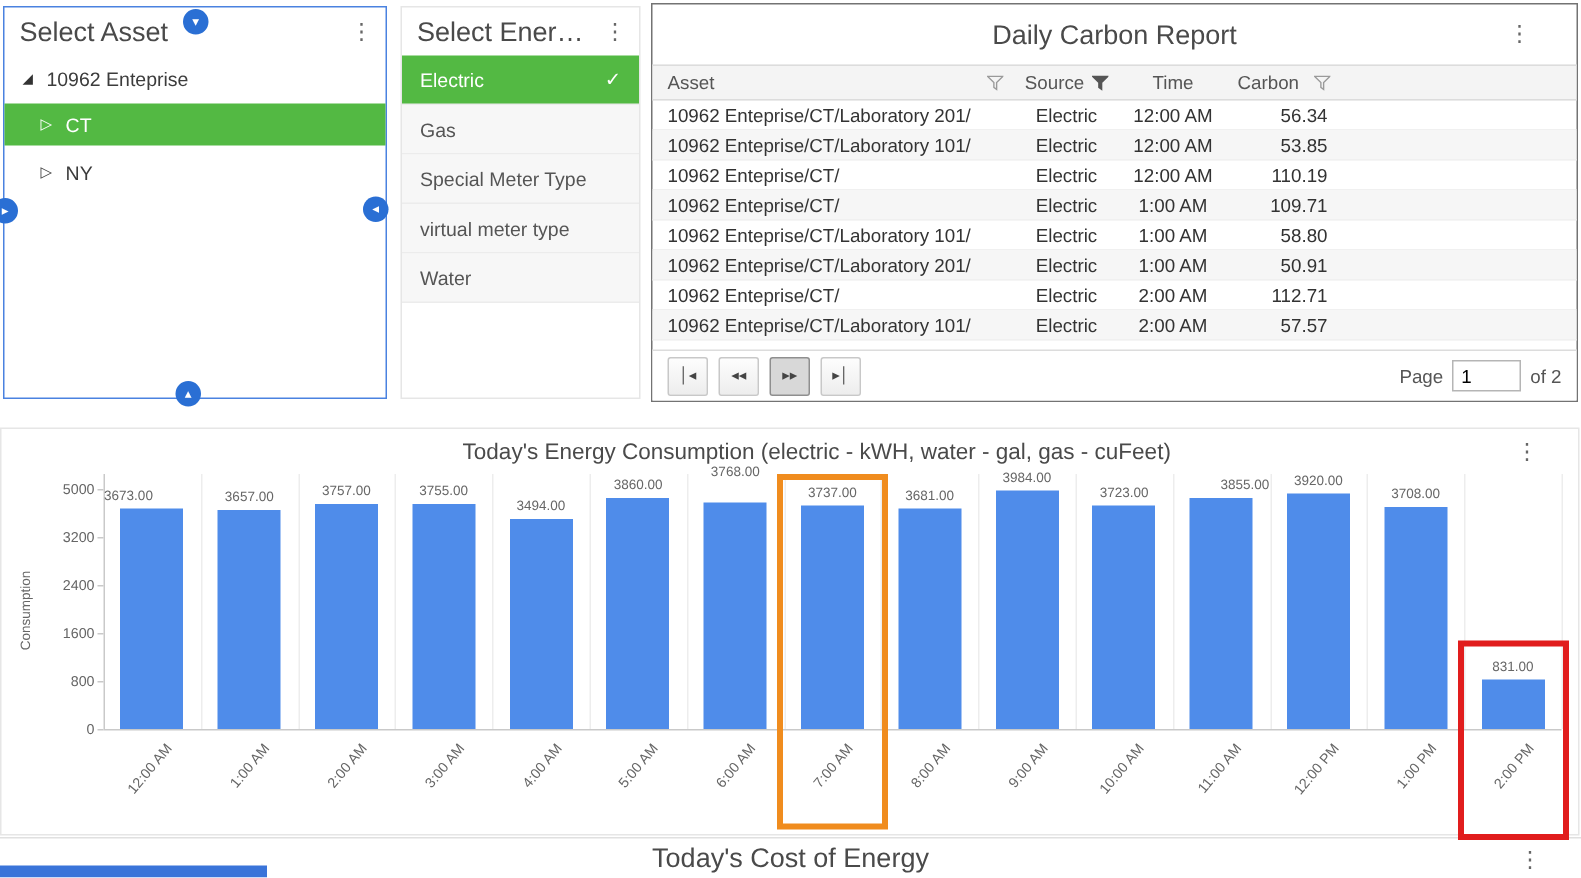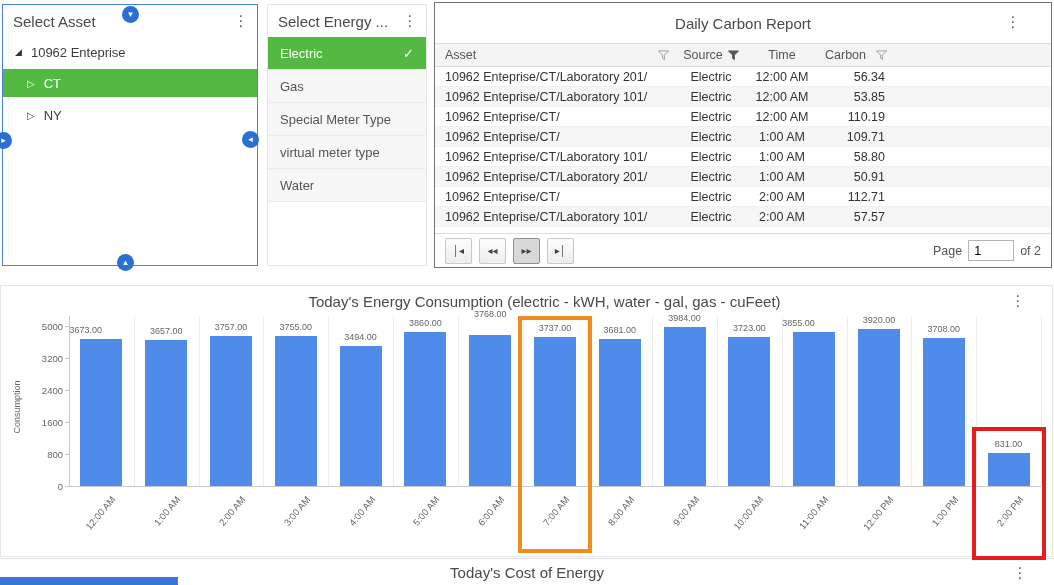--- a/index.html
+++ b/index.html
@@ -7,21 +7,21 @@
   body {
     width:1054px; height:585px; overflow:hidden; position:relative;
     background:#fff; color:#333;
     font-family:"Liberation Sans","DejaVu Sans",sans-serif;
   }
   .page { position:relative; width:1054px; height:585px; }
   .card { position:absolute; background:#fff; }
 
   
   .panel-title-row { position:relative; display:flex; align-items:center; height:32px; padding:0 8px 0 10px; }
-  .panel-title { font-size:15px; color:#4a4a4a; white-space:nowrap; overflow:hidden; text-overflow:ellipsis; }
+  .panel-title { font-size:18px; color:#4a4a4a; white-space:nowrap; overflow:hidden; text-overflow:ellipsis; }
   .panel-title.centered { position:absolute; left:0; right:0; text-align:center; }
   .kebab { position:absolute; right:8px; top:7px; color:#666; font-size:15px; width:16px; text-align:center; cursor:pointer; }
 
   
   #asset-panel { left:2px; top:4px; width:256px; height:262px; border:1px solid #4a82e0; }
   .tree-root { display:flex; align-items:center; gap:9px; padding:8px 8px 6px 12px; font-size:13px; color:#3c3c3c; height:28px; }
   .caret-exp { font-size:9px; color:#333; }
   .tree-item { height:28px; display:flex; align-items:center; gap:9px; padding-left:24px; font-size:13px; color:#3c3c3c; margin-top:4px; cursor:pointer; }
   .tree-item .caret-col { font-size:10px; }
   .tree-item.selected { background:#53b943; color:#fff; }
@@ -296,21 +296,21 @@
         <div style="position: absolute; left: 597.8px; top: 52.76px; width: 42px; height: 147.24px; background: rgb(79, 140, 234);"></div>
         <div style="position: absolute; left: 586.8px; top: 38.76px; width: 64px; text-align: center; font-size: 9px; color: rgb(102, 102, 102);">3681.00</div>
         <div style="position: absolute; left: 556.8px; top: 208px; width: 70px; text-align: right; font-size: 9.5px; color: rgb(102, 102, 102); transform: rotate(-50deg); transform-origin: 100% 0px; white-space: nowrap;">8:00 AM</div>
         <div style="position: absolute; left: 662.6px; top: 40.64px; width: 42px; height: 159.36px; background: rgb(79, 140, 234);"></div>
         <div style="position: absolute; left: 651.6px; top: 26.64px; width: 64px; text-align: center; font-size: 9px; color: rgb(102, 102, 102);">3984.00</div>
         <div style="position: absolute; left: 621.6px; top: 208px; width: 70px; text-align: right; font-size: 9.5px; color: rgb(102, 102, 102); transform: rotate(-50deg); transform-origin: 100% 0px; white-space: nowrap;">9:00 AM</div>
         <div style="position: absolute; left: 727.4px; top: 51.08px; width: 42px; height: 148.92px; background: rgb(79, 140, 234);"></div>
         <div style="position: absolute; left: 716.4px; top: 37.08px; width: 64px; text-align: center; font-size: 9px; color: rgb(102, 102, 102);">3723.00</div>
         <div style="position: absolute; left: 686.4px; top: 208px; width: 70px; text-align: right; font-size: 9.5px; color: rgb(102, 102, 102); transform: rotate(-50deg); transform-origin: 100% 0px; white-space: nowrap;">10:00 AM</div>
         <div style="position: absolute; left: 792.2px; top: 45.8px; width: 42px; height: 154.2px; background: rgb(79, 140, 234);"></div>
-        <div style="position: absolute; left: 781.2px; top: 31.8px; width: 64px; text-align: left; font-size: 9px; color: rgb(102, 102, 102);">3855.00</div>
+        <div style="position: absolute; left: 781.2px; top: 31.8px; width: 64px; text-align: right; font-size: 9px; color: rgb(102, 102, 102);">3855.00</div>
         <div style="position: absolute; left: 751.2px; top: 208px; width: 70px; text-align: right; font-size: 9.5px; color: rgb(102, 102, 102); transform: rotate(-50deg); transform-origin: 100% 0px; white-space: nowrap;">11:00 AM</div>
         <div style="position: absolute; left: 857px; top: 43.2px; width: 42px; height: 156.8px; background: rgb(79, 140, 234);"></div>
         <div style="position: absolute; left: 846px; top: 29.2px; width: 64px; text-align: center; font-size: 9px; color: rgb(102, 102, 102);">3920.00</div>
         <div style="position: absolute; left: 816px; top: 208px; width: 70px; text-align: right; font-size: 9.5px; color: rgb(102, 102, 102); transform: rotate(-50deg); transform-origin: 100% 0px; white-space: nowrap;">12:00 PM</div>
         <div style="position: absolute; left: 921.8px; top: 51.68px; width: 42px; height: 148.32px; background: rgb(79, 140, 234);"></div>
         <div style="position: absolute; left: 910.8px; top: 37.68px; width: 64px; text-align: center; font-size: 9px; color: rgb(102, 102, 102);">3708.00</div>
         <div style="position: absolute; left: 880.8px; top: 208px; width: 70px; text-align: right; font-size: 9.5px; color: rgb(102, 102, 102); transform: rotate(-50deg); transform-origin: 100% 0px; white-space: nowrap;">1:00 PM</div>
         <div style="position: absolute; left: 986.6px; top: 166.76px; width: 42px; height: 33.24px; background: rgb(79, 140, 234);"></div>
         <div style="position: absolute; left: 975.6px; top: 152.76px; width: 64px; text-align: center; font-size: 9px; color: rgb(102, 102, 102);">831.00</div>
         <div style="position: absolute; left: 945.6px; top: 208px; width: 70px; text-align: right; font-size: 9.5px; color: rgb(102, 102, 102); transform: rotate(-50deg); transform-origin: 100% 0px; white-space: nowrap;">2:00 PM</div>

